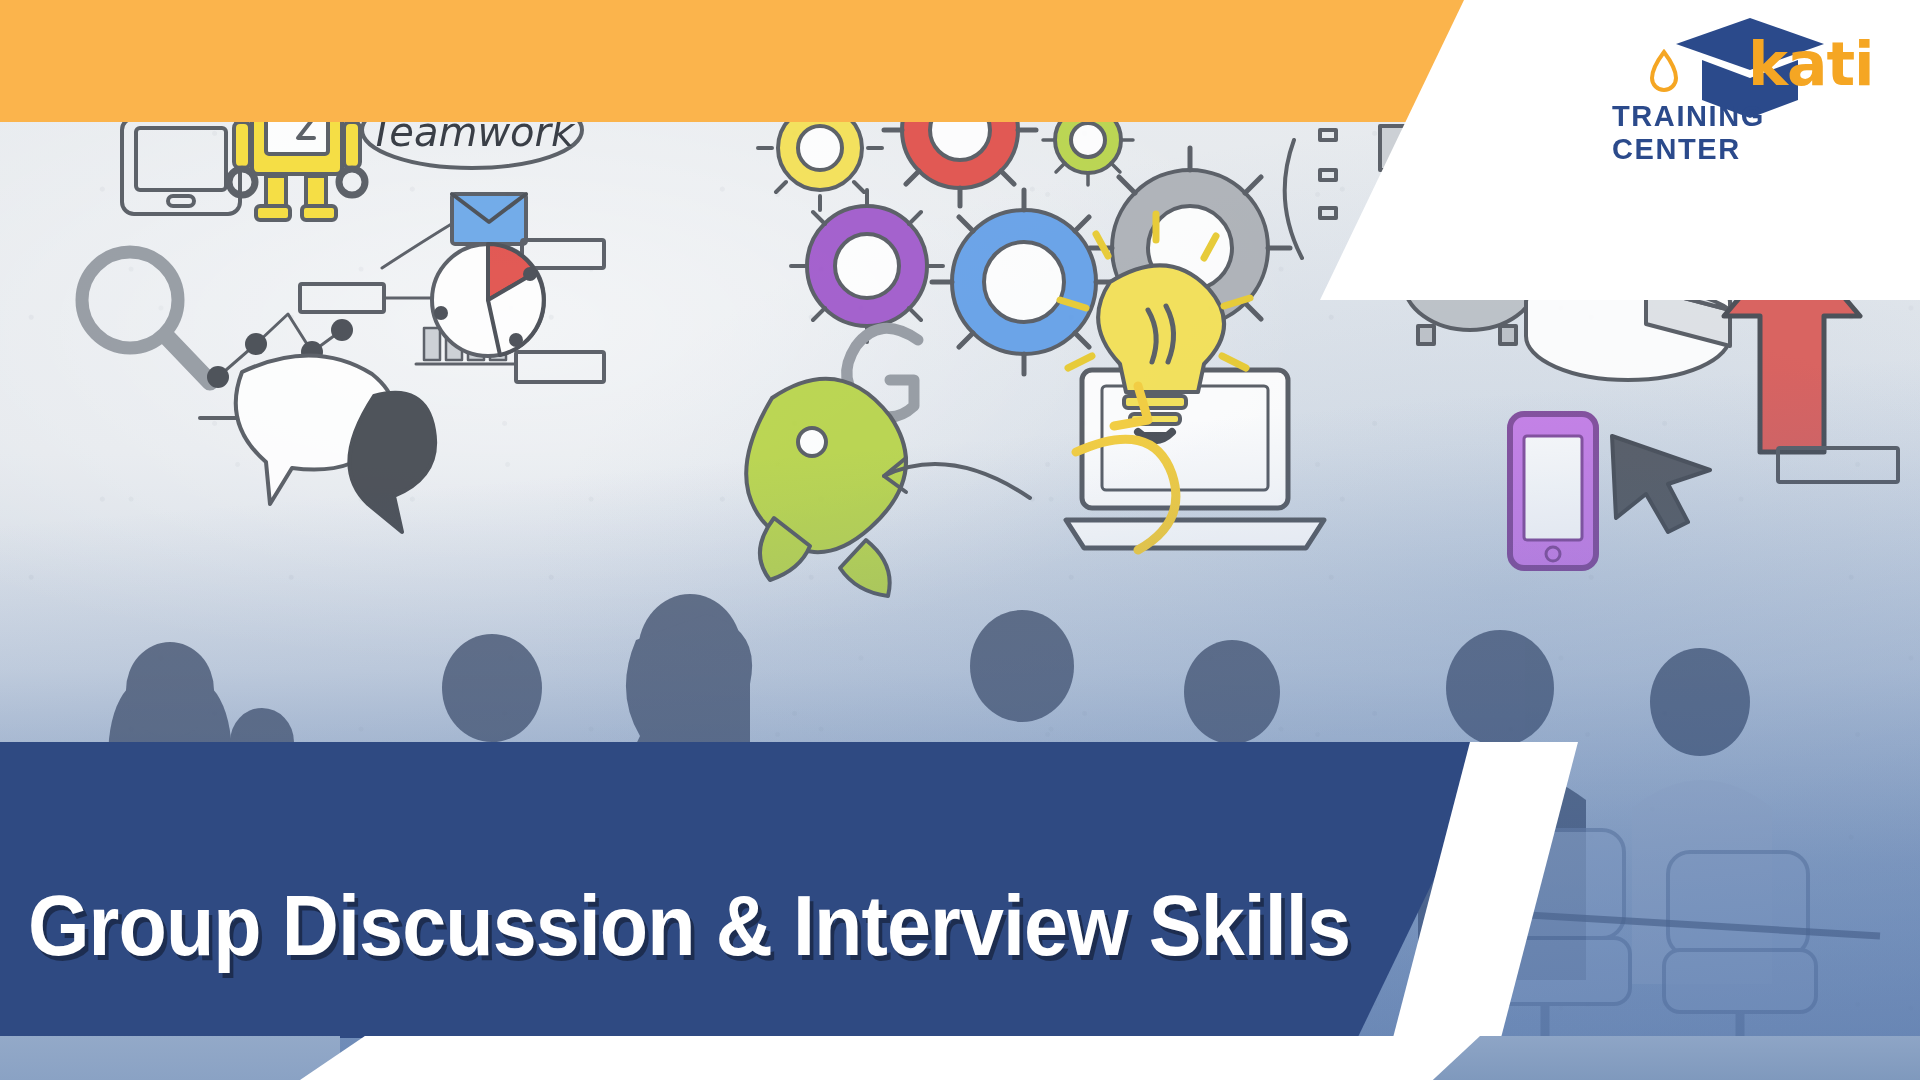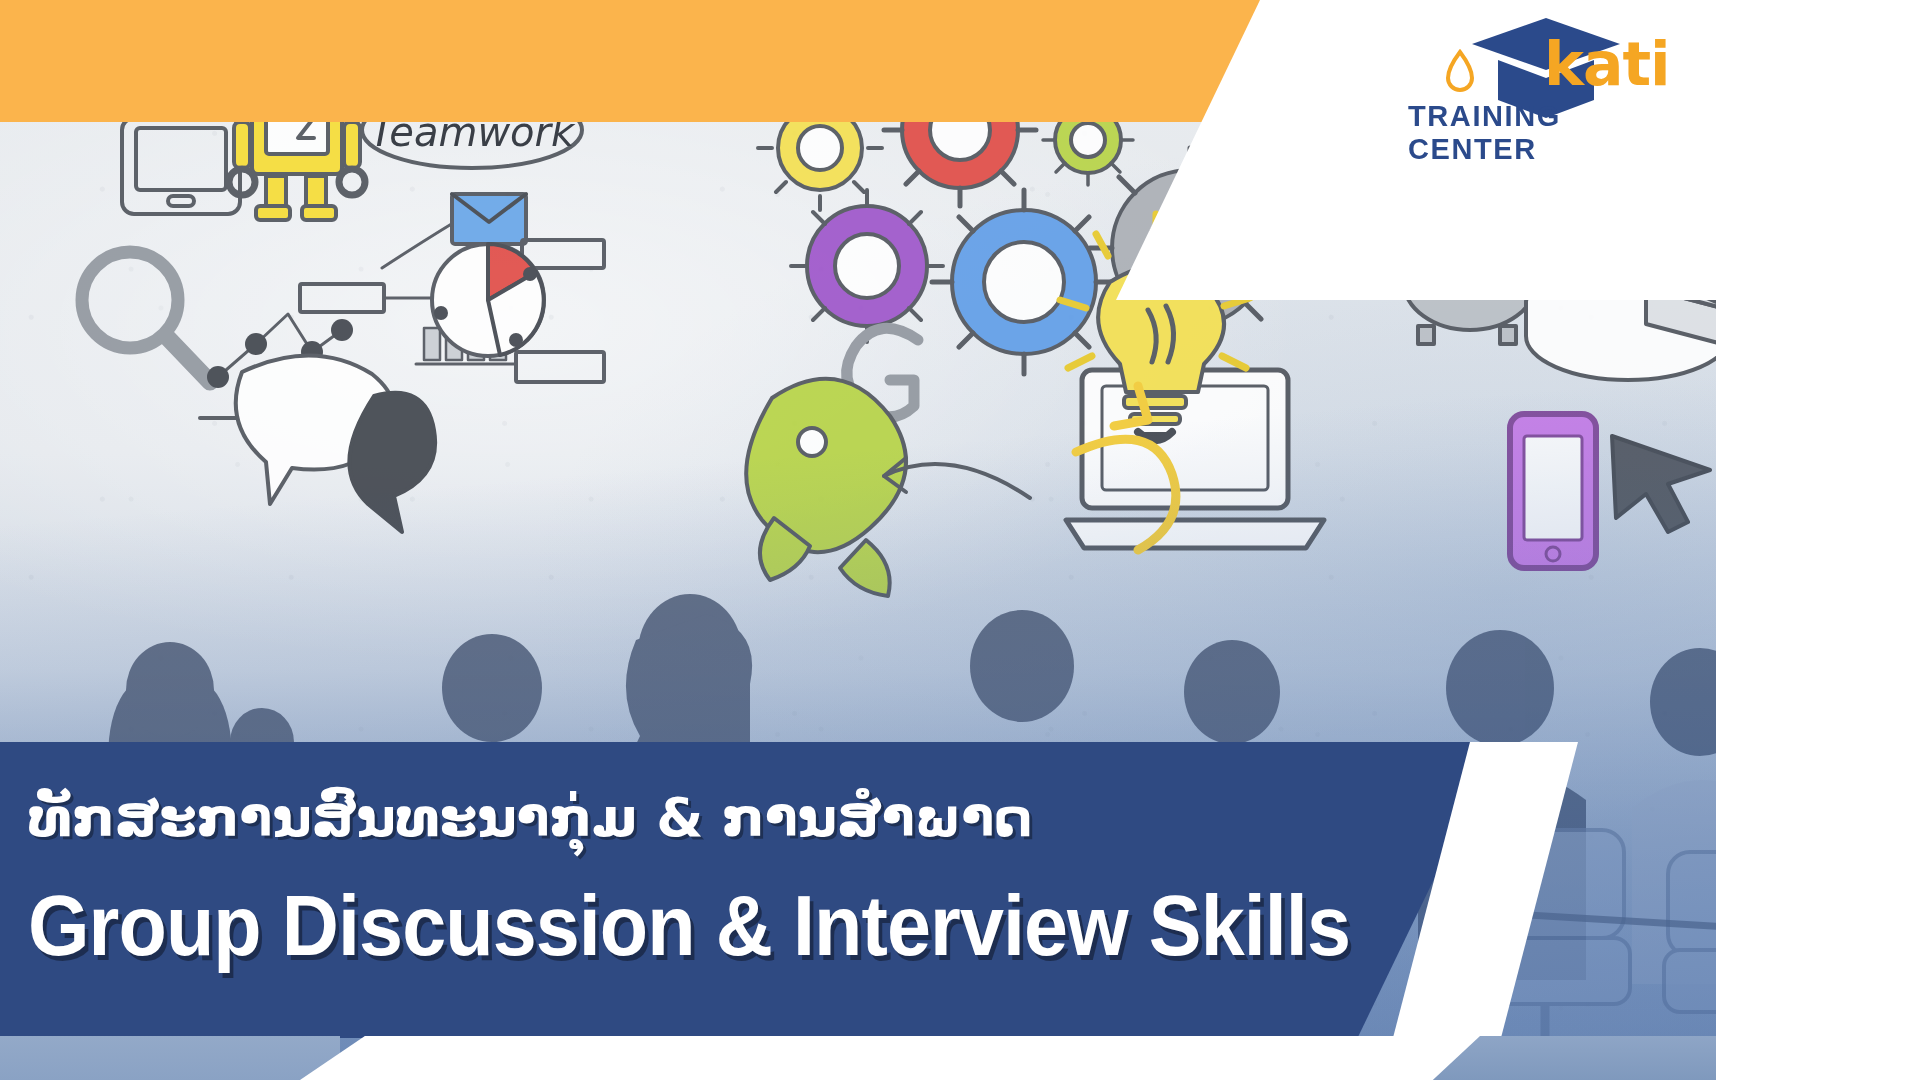--- a/index.html
+++ b/index.html
@@ -1,21 +1,21 @@
 <!DOCTYPE html>
 <html><head>
 <meta charset="utf-8">
 <title>Kati Training Center Banner</title>
 <style>
   html,body{margin:0;padding:0;background:#ffffff;}
   body{font-family:"Liberation Sans","DejaVu Sans",sans-serif;}
 
   .banner{
     position:relative;
-    width:1716px;height:1080px;
+    width:1920px;height:1080px;
     overflow:hidden;
     background:#ffffff;
   }
 
   
   .photo{
     position:absolute;left:0;top:0;width:1920px;height:1080px;
     background:
       radial-gradient(ellipse 60% 45% at 26% 30%, rgba(255,255,255,.55), rgba(255,255,255,0) 70%),
       radial-gradient(ellipse 70% 60% at 78% 55%, rgba(150,175,205,.35), rgba(150,175,205,0) 72%),
@@ -405,20 +405,19 @@
 
       <path d="M66 44 q12 16 12 26 a12 12 0 0 1 -24 0 q0 -10 12 -26 Z" fill="none" stroke="#F5A623" stroke-width="4"></path>
     </svg>
     <div class="logo-text-kati">kati</div>
     <div class="logo-text-tc">TRAINING CENTER</div>
   </div>
 
   <div class="title-band"></div>
   <div class="slash"></div>
 
-  <div class="title-lao">ທັກສະການສົນທະນາກຸ່ມ &amp; ການສຳພາດ</div>
   <div class="title-en">Group Discussion &amp; Interview Skills</div>
 
   <div class="bottom-left-fill"></div>
   <div class="bottom-right-fill"></div>
   <div class="bottom-plate"></div>
 
 </div>
 
 </body></html>

